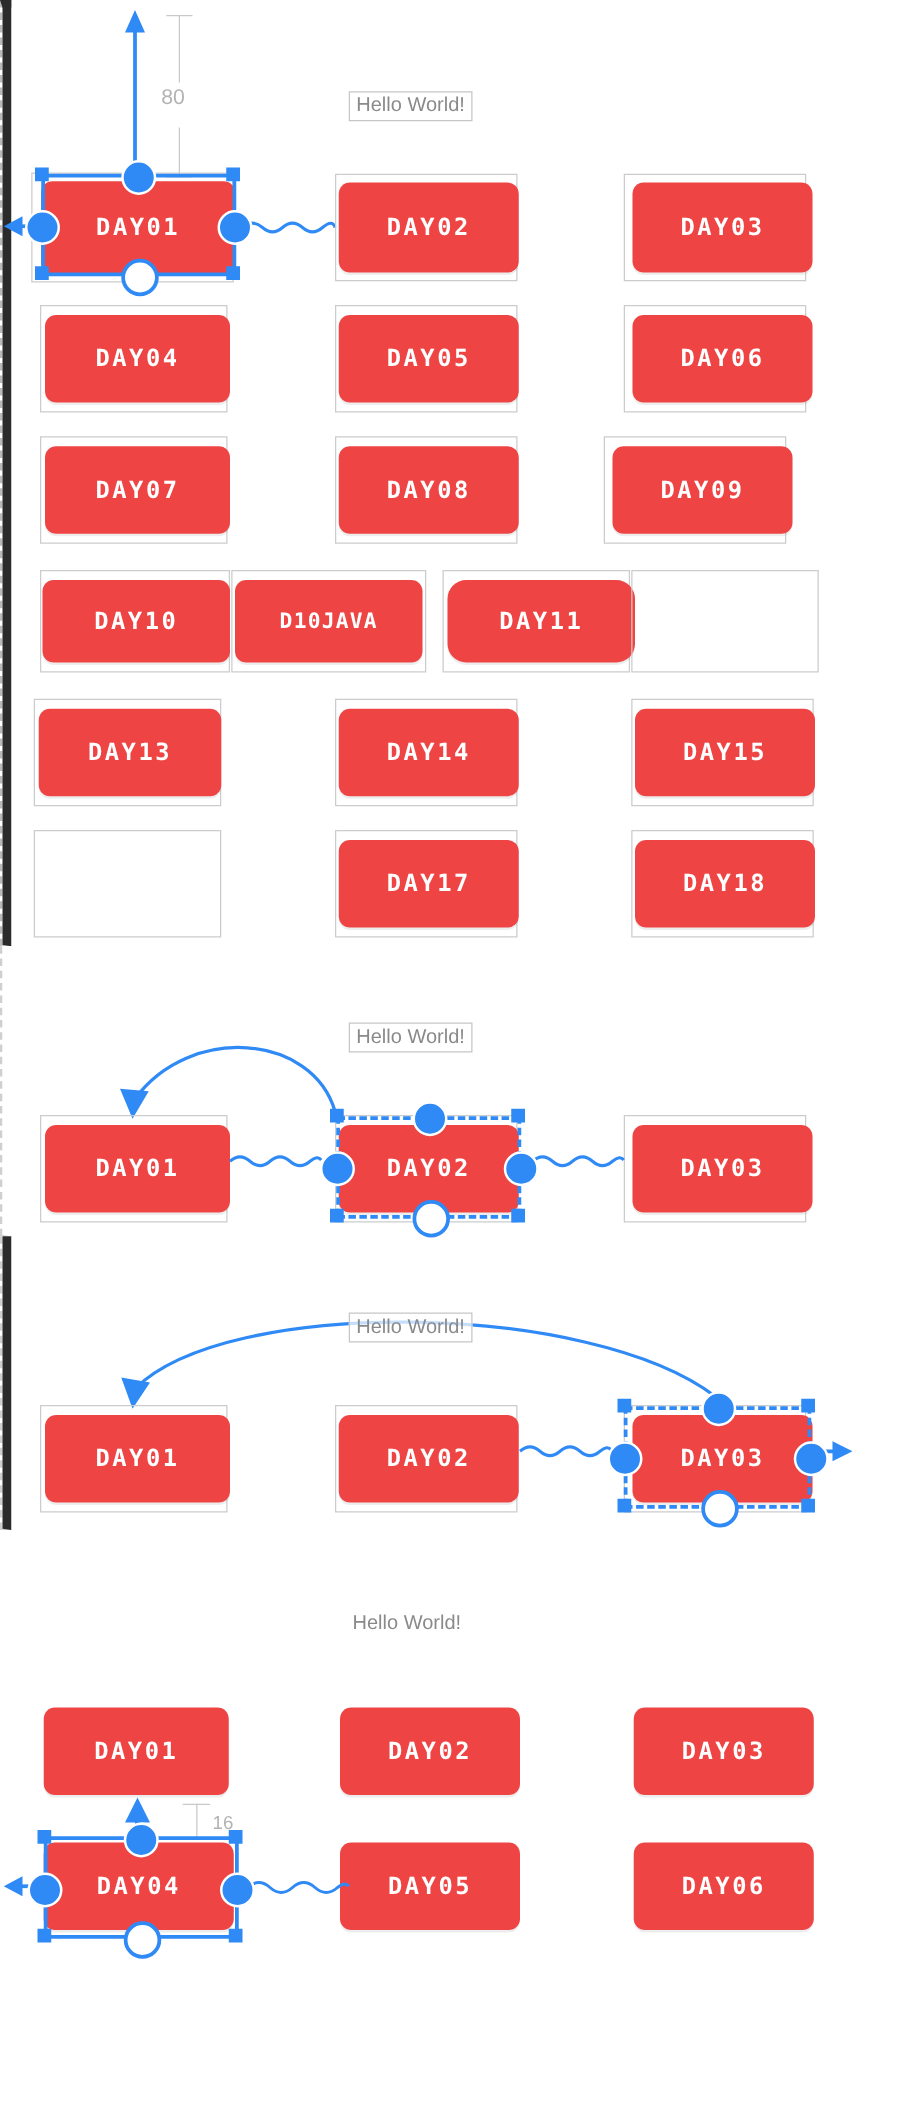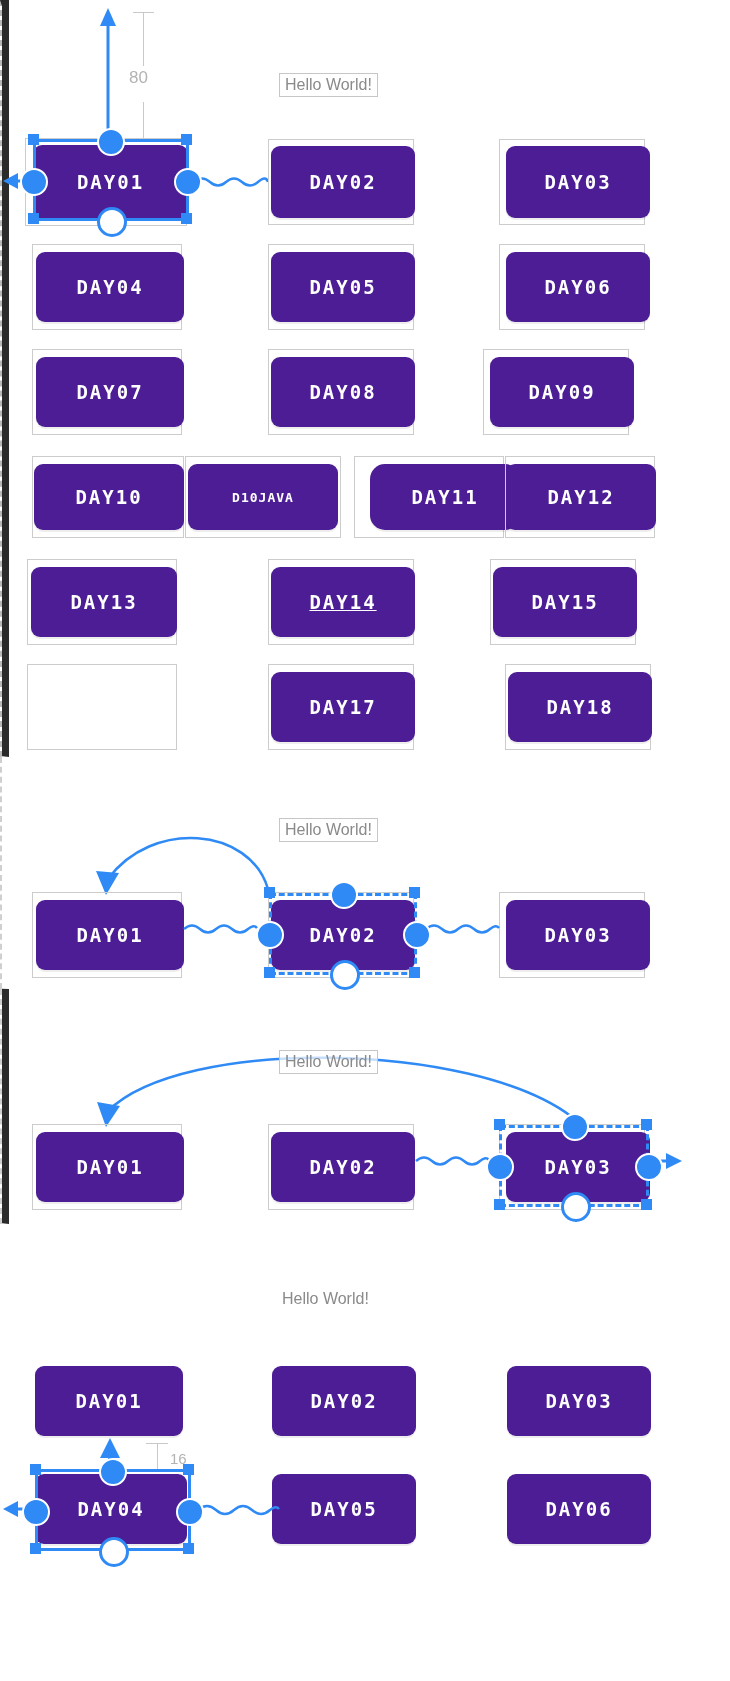--- a/index.html
+++ b/index.html
@@ -17,28 +17,28 @@
             border-left:2px dashed #cfcfcf; border-right:7px solid #ffffff;}
   .panel.p3{top:989px; height:235px; border-bottom:1px solid #d0d0d0;
             border-left:2px dashed #cfcfcf; border-right:7px solid #2b2b2b;}
   .panel.p4{top:1224px; height:457px; border-left:2px dashed #ffffff;}
 
   
   .slot{position:absolute;box-sizing:border-box;}
   .slot .frame{position:absolute;inset:0;border:1px solid #cccccc;background:transparent;}
   .node{
     position:absolute;left:0;top:0;
-    background:#4c1d95;color:#ffffff;border-radius:9px;
+    background:#ef4444;color:#ffffff;border-radius:9px;
     display:flex;align-items:center;justify-content:center;
     font-weight:bold;letter-spacing:2px;
     box-shadow:0 2px 0 rgba(0,0,0,0.07);
     font-size:19px;
     user-select:none;
   }
-  .node.small{font-size:13px;letter-spacing:1px;}
+  .node.small{font-size:17px;letter-spacing:1px;}
 
   
   .sel{position:absolute;pointer-events:none;}
   .sq{position:absolute;width:11px;height:11px;background:#2f8af5;}
   .sline{position:absolute;background:#2f8af5;}
   .sline.h{height:3px;}
   .sline.v{width:3px;}
   .sline.dash{background:none;border-top:3px dashed #2f8af5;height:0;}
   .sline.dashv{background:none;border-left:3px dashed #2f8af5;width:0;}
   .knob{position:absolute;border-radius:50%;background:#2f8af5;border:2px solid #ffffff;}
@@ -130,36 +130,35 @@
     <div class="slot" style="left:30px;top:450px;width:152px;height:82px;">
       <div class="frame"></div>
       <div class="node" style="left:2px;top:8px;width:150px;height:66px;">DAY10</div>
     </div>
     <div class="slot" style="left:183px;top:450px;width:156px;height:82px;">
       <div class="frame"></div>
       <div class="node small" style="left:3px;top:8px;width:150px;height:66px;">D10JAVA</div>
     </div>
     <div class="slot" style="left:352px;top:450px;width:150px;height:82px;">
       <div class="frame"></div>
-      <div class="node" style="left:16px;top:8px;width:150px;height:66px;border-radius:15px;">DAY11</div>
+      <div class="node" style="left:4px;top:8px;width:150px;height:66px;border-radius:15px;">DAY11</div>
     </div>
     <div class="slot" style="left:503px;top:450px;width:150px;height:82px;">
       <div class="frame"></div>
-      <div class="node" style="left:1px;top:8px;width:150px;height:66px;">DAY12</div>
     </div>
 
     <div class="slot" style="left:25px;top:553px;width:150px;height:86px;">
       <div class="frame"></div>
       <div class="node" style="left:4px;top:8px;width:146px;height:70px;">DAY13</div>
     </div>
     <div class="slot" style="left:266px;top:553px;width:146px;height:86px;">
       <div class="frame"></div>
-      <div class="node" style="left:3px;top:8px;width:144px;height:70px;text-decoration:underline;">DAY14</div>
-    </div>
-    <div class="slot" style="left:488px;top:553px;width:146px;height:86px;">
+      <div class="node" style="left:3px;top:8px;width:144px;height:70px;">DAY14</div>
+    </div>
+    <div class="slot" style="left:503px;top:553px;width:146px;height:86px;">
       <div class="frame"></div>
       <div class="node" style="left:3px;top:8px;width:144px;height:70px;">DAY15</div>
     </div>
 
     <div class="slot" style="left:25px;top:658px;width:150px;height:86px;">
       <div class="frame"></div>
     </div>
     <div class="slot" style="left:266px;top:658px;width:146px;height:86px;">
       <div class="frame"></div>
       <div class="node" style="left:3px;top:8px;width:144px;height:70px;">DAY17</div>

